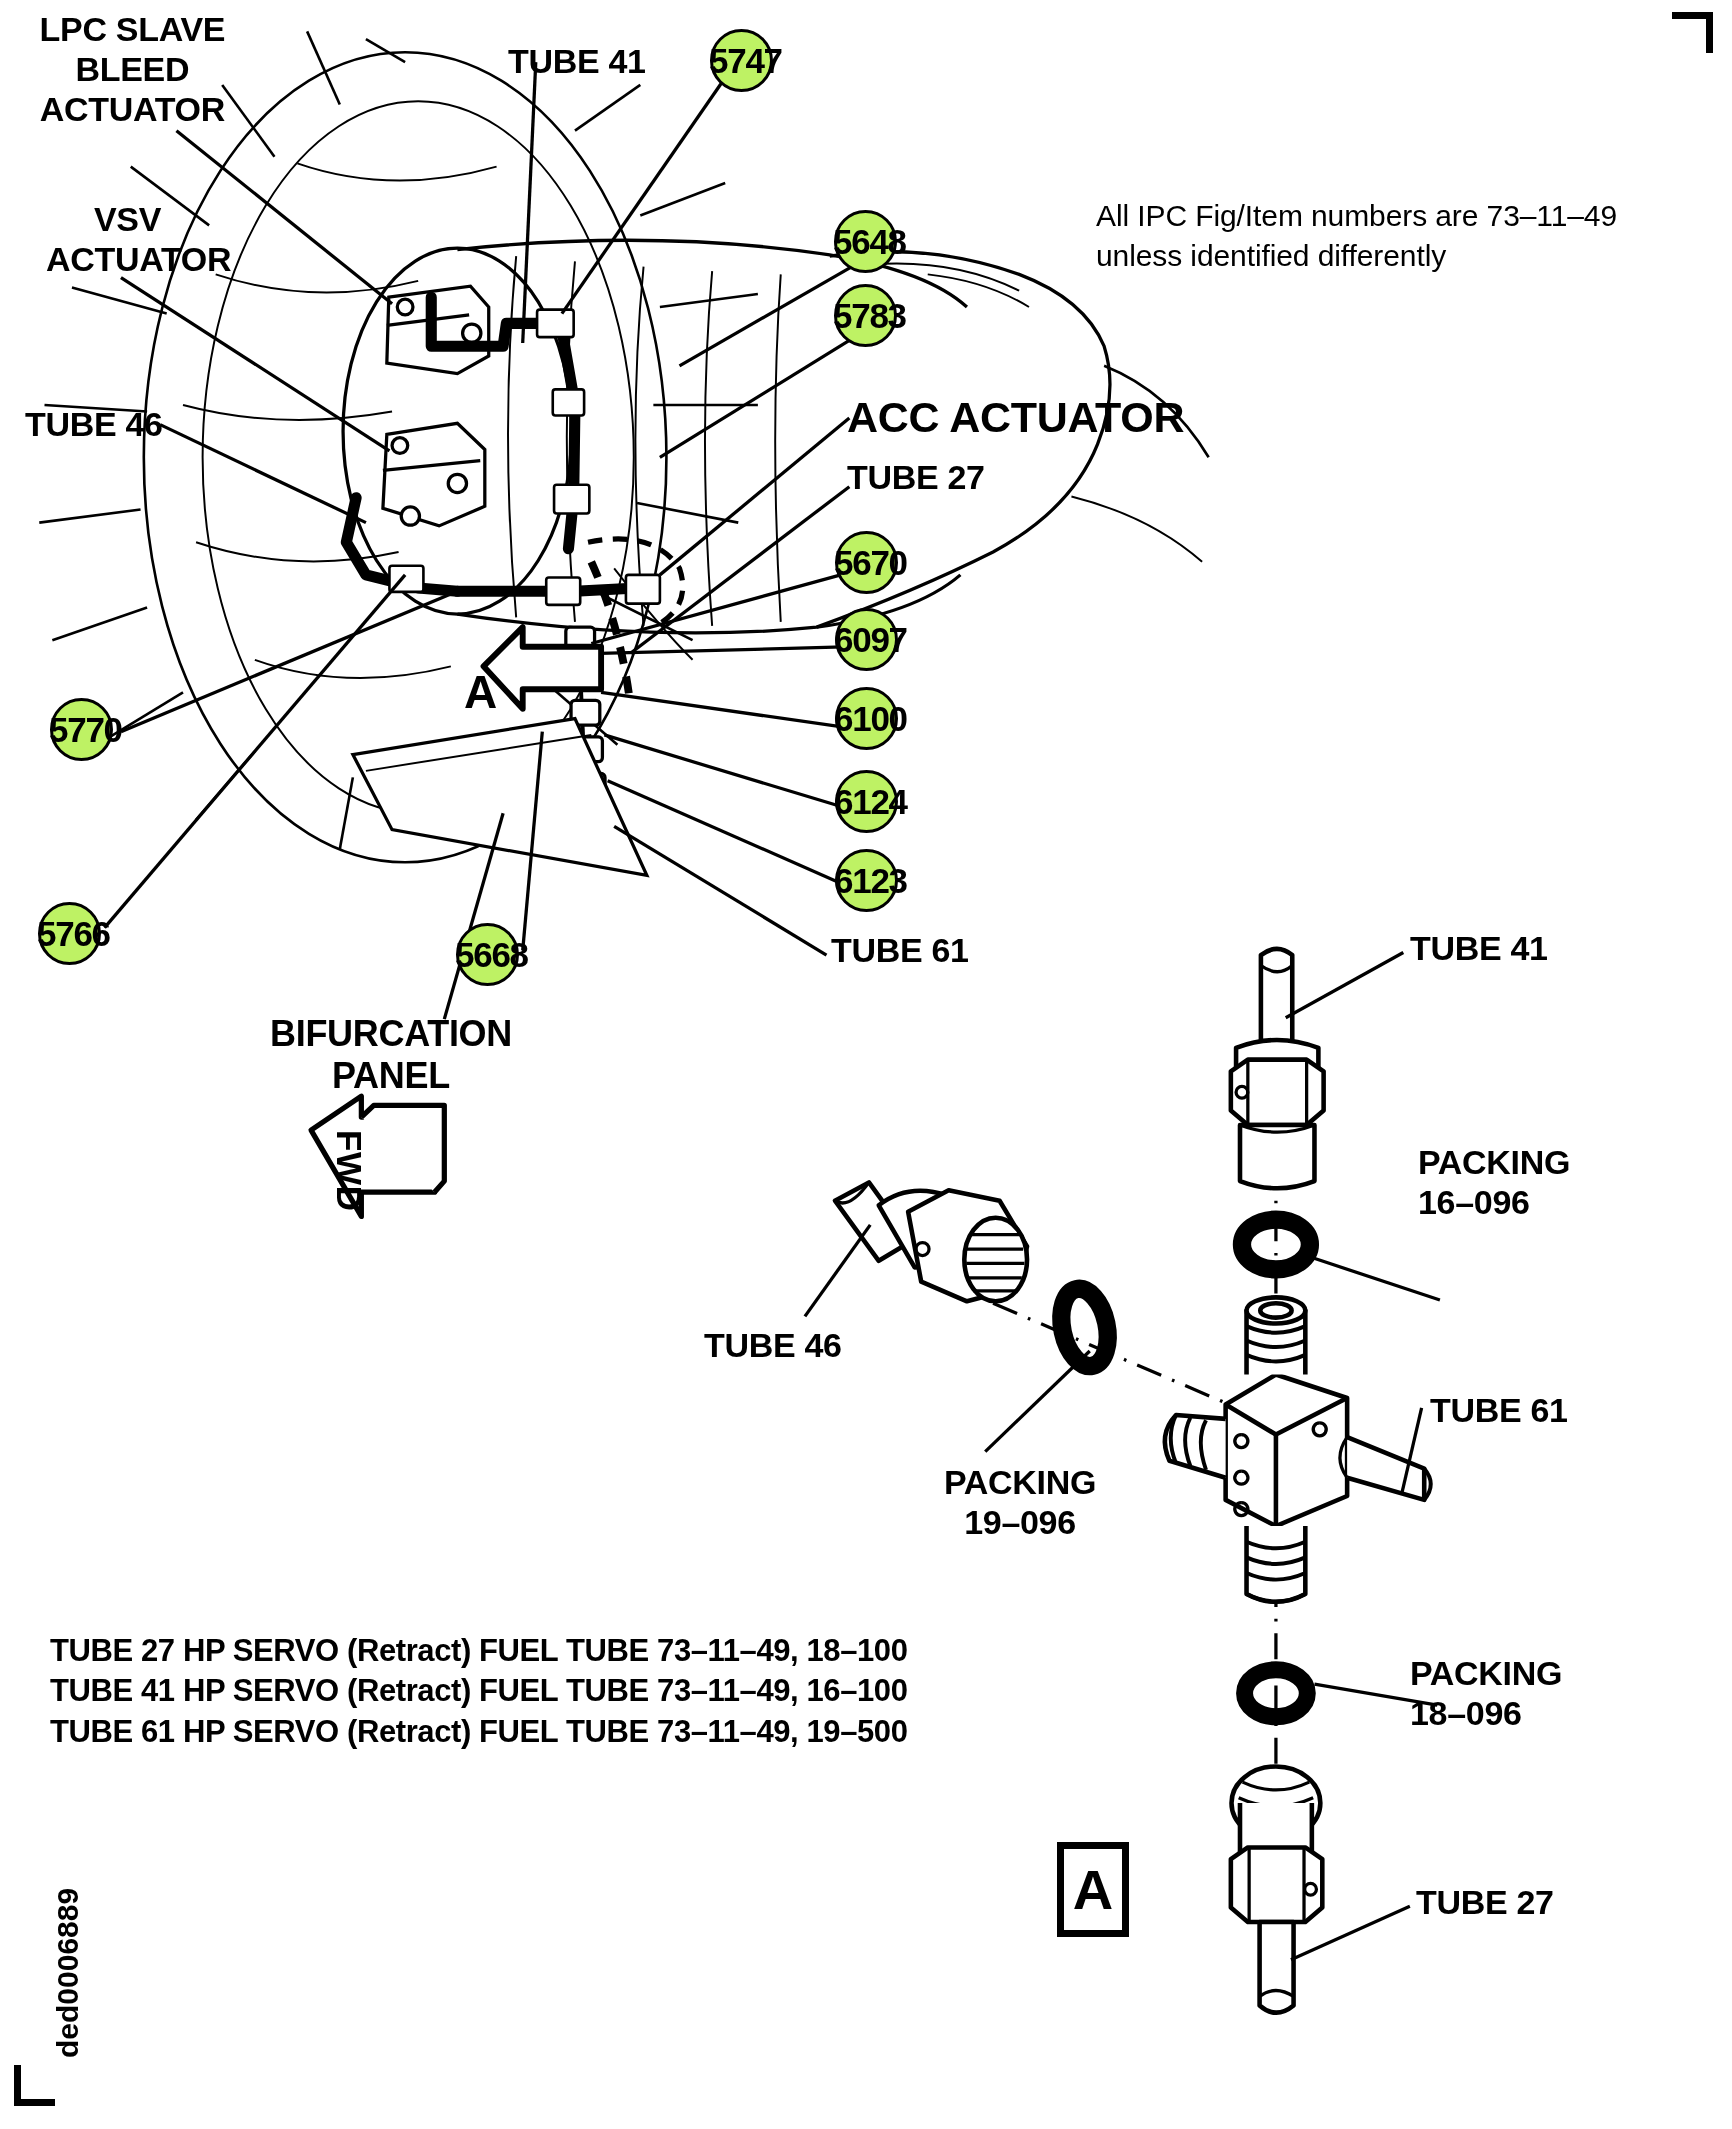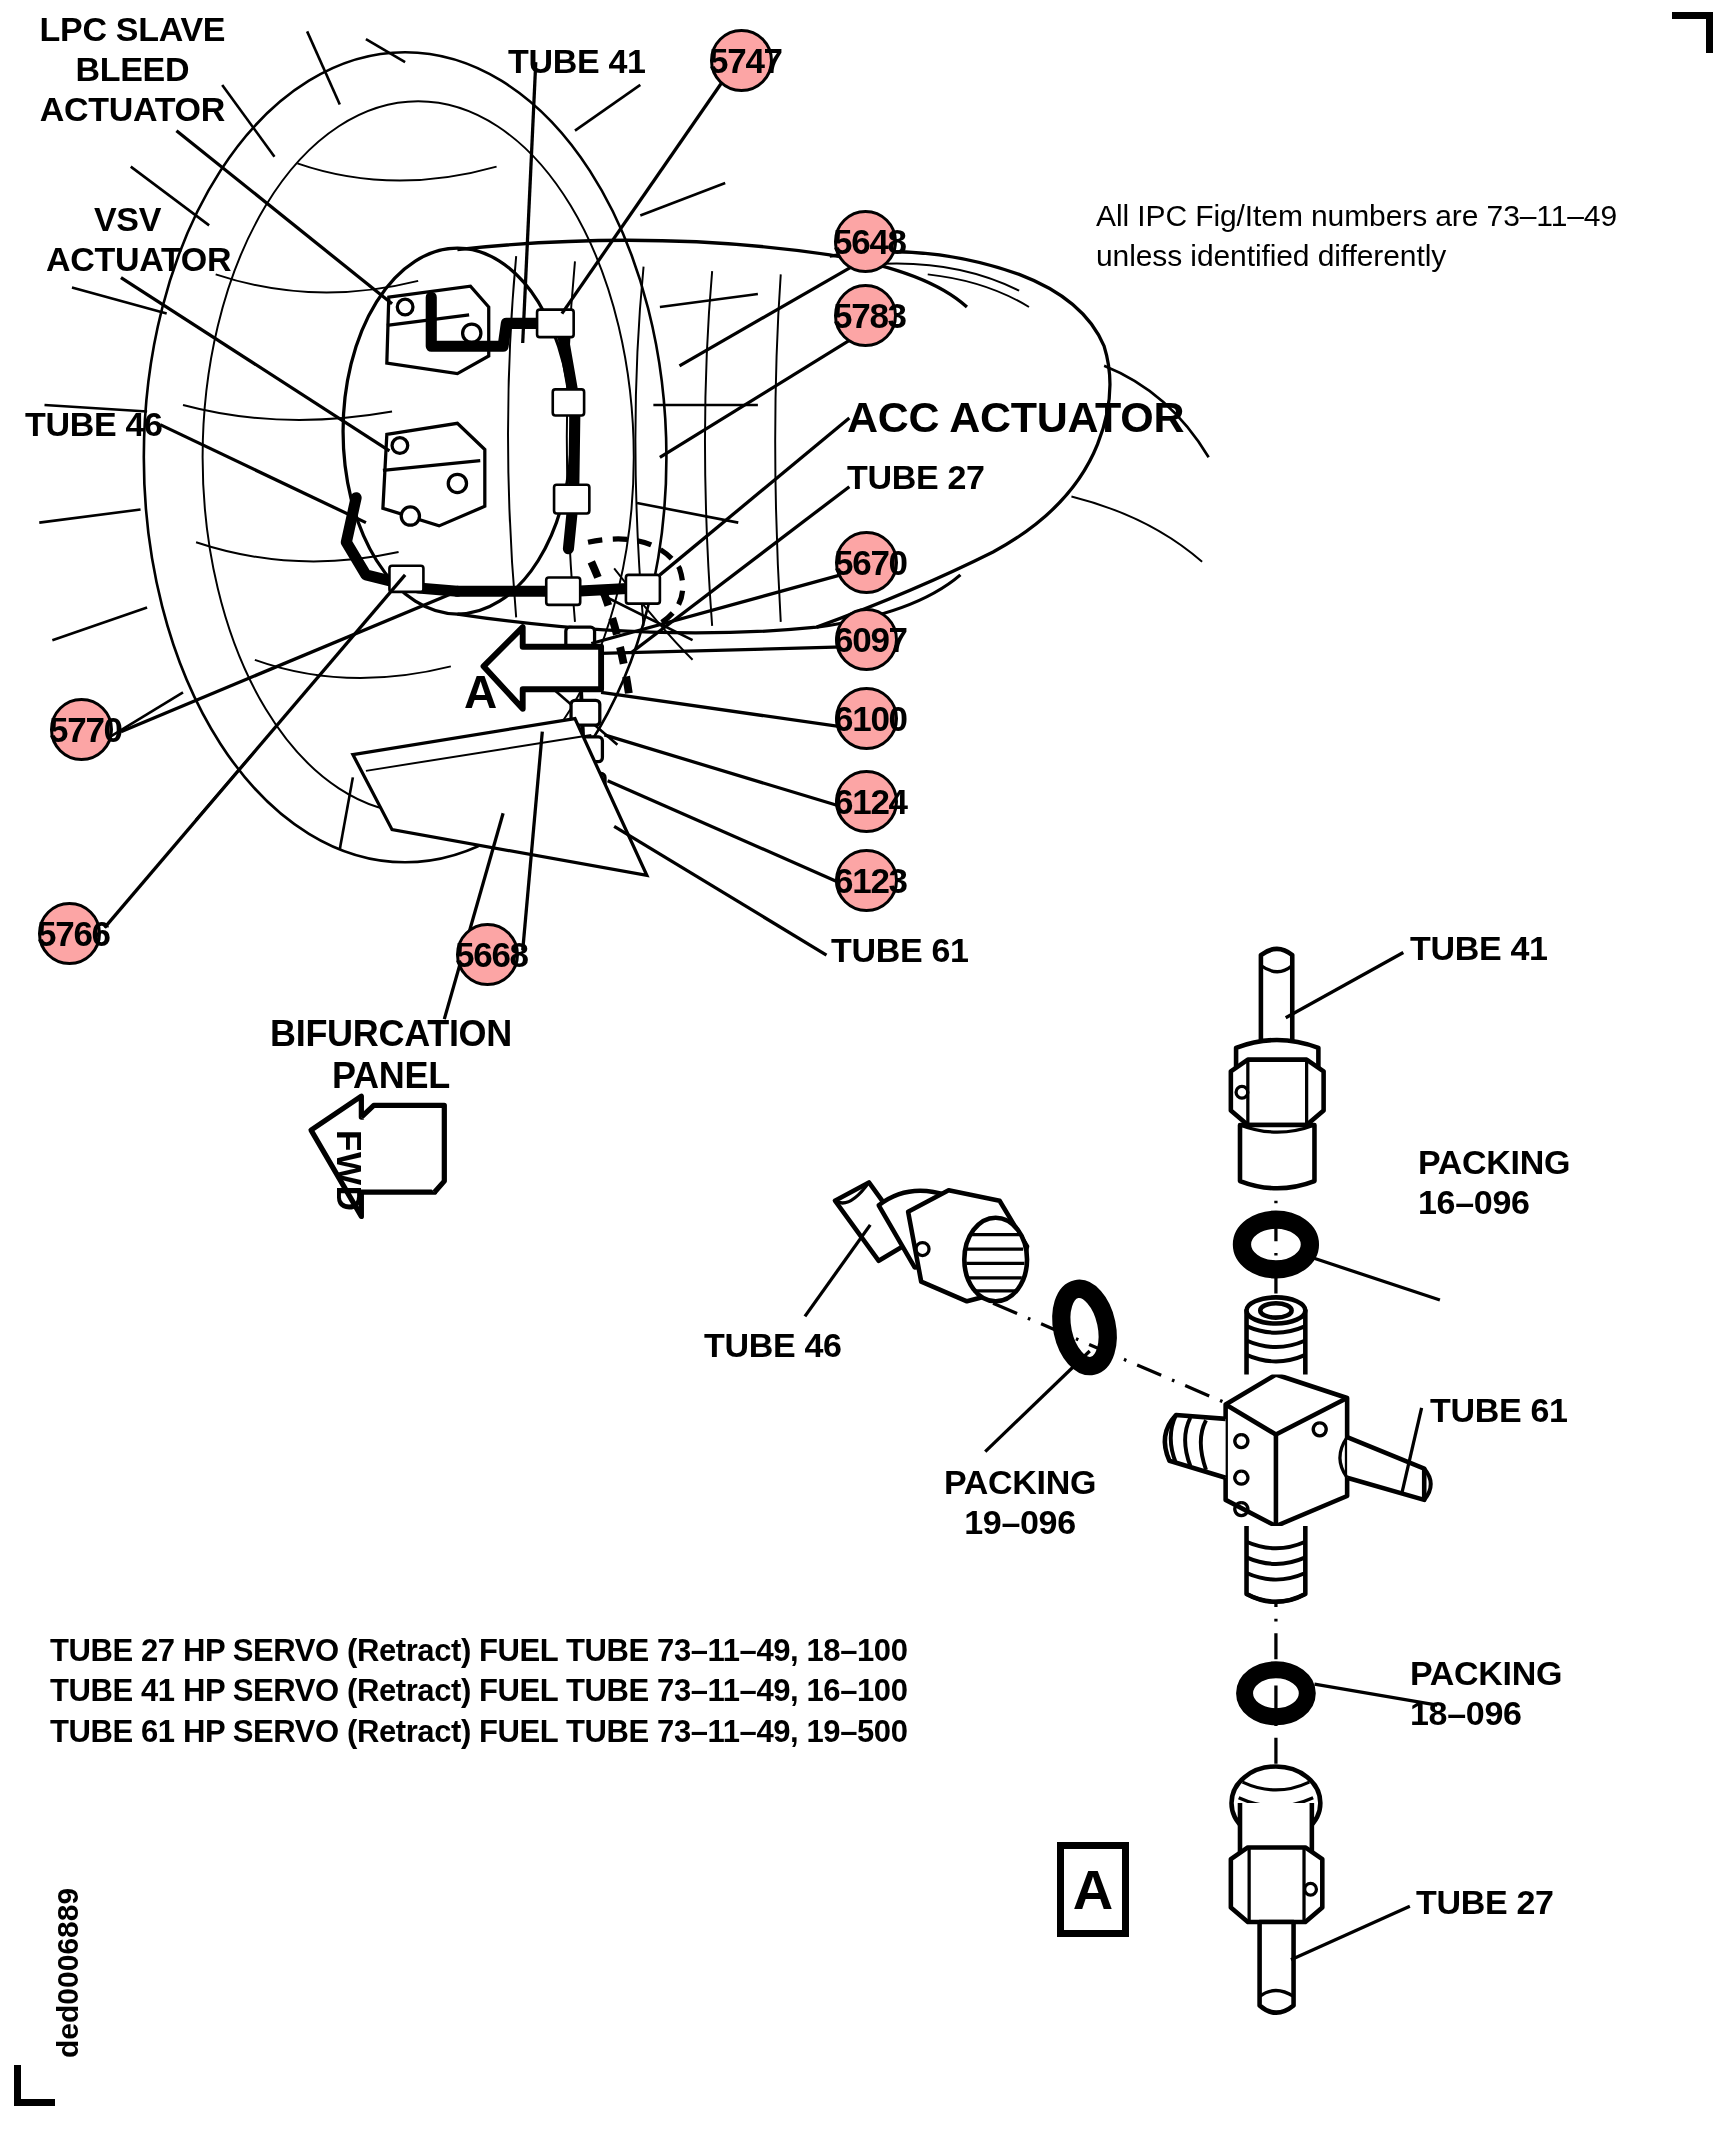--- a/index.html
+++ b/index.html
@@ -31,21 +31,21 @@
   .bubble {
     position: absolute;
     width: 63px;
     height: 63px;
     border: 3.3px solid #000;
     border-radius: 50%;
     display: flex;
     align-items: center;
     justify-content: center;
     box-sizing: border-box;
-    background: #fca5a5;
+    background: #bef264;
   }
   .bubble > span {
     font-family: "Liberation Sans", sans-serif;
     font-weight: bold;
     font-size: 35px;
     letter-spacing: -1.3px;
     transform: translateX(3.9px);
     white-space: nowrap;
   }
 

